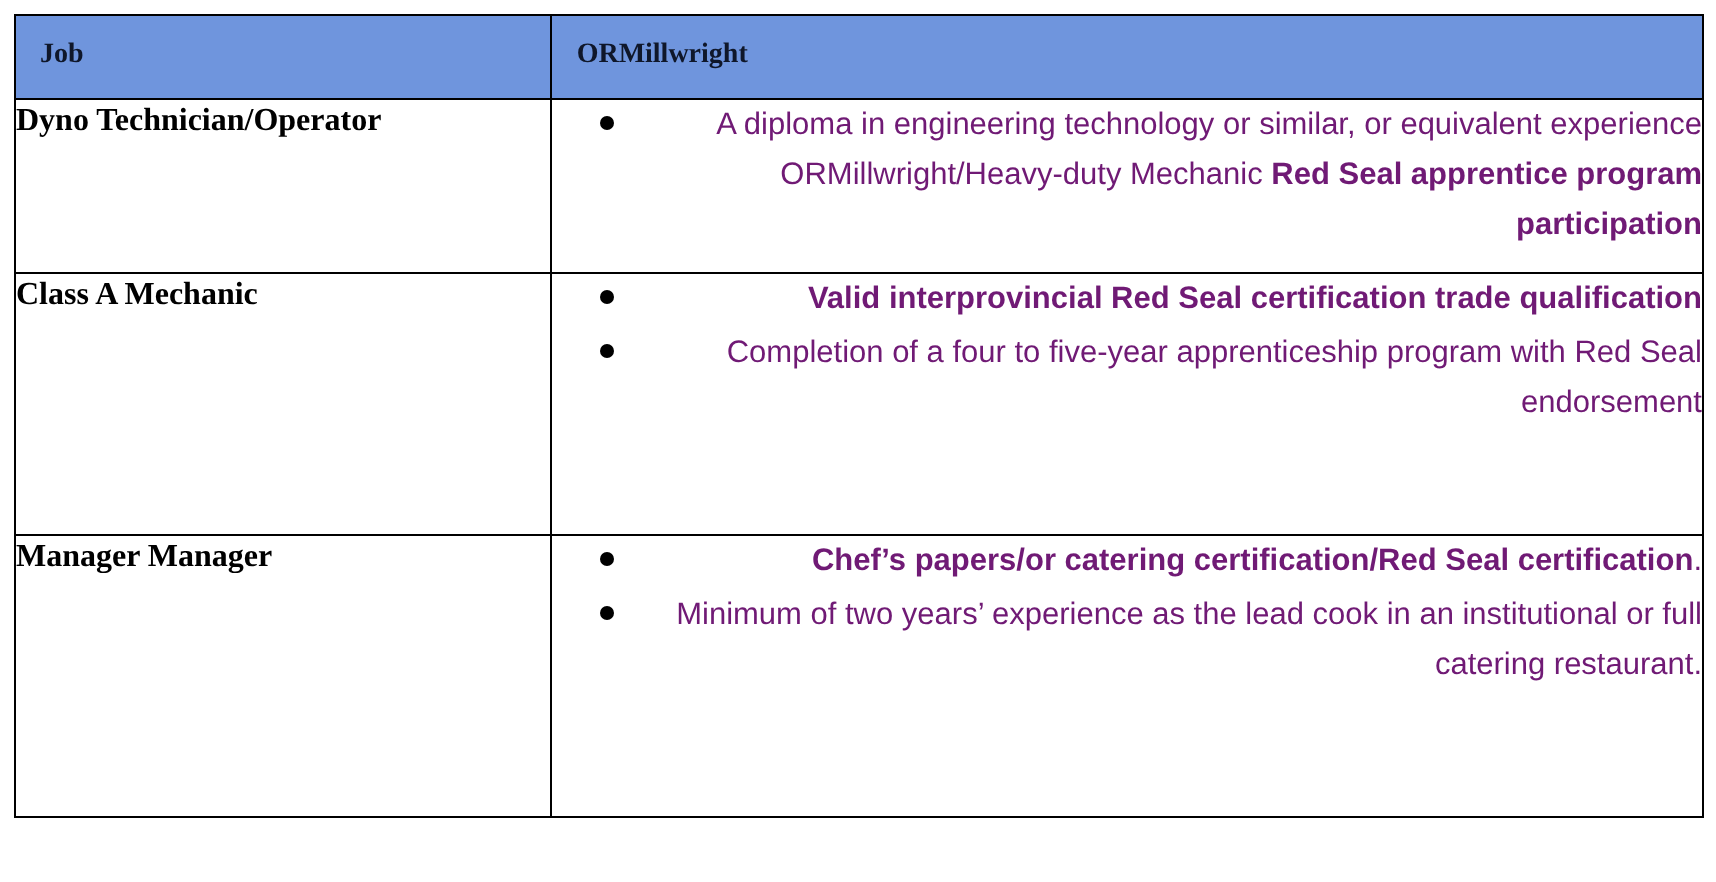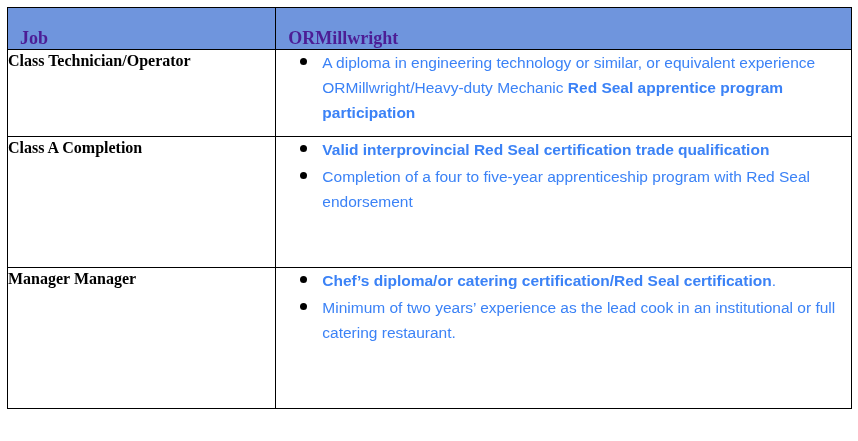--- a/index.html
+++ b/index.html
@@ -36,23 +36,23 @@
   col.col-req { width: 575px; }
 
   thead th {
     background: #6f95dd;
     height: 41px;
     text-align: left;
   }
   .th-inner {
     font-family: "Liberation Serif", serif;
     font-weight: bold;
-    font-size: 18px;
-    color: #4c1d95;
-    padding: 20px 0 0 12px;
+    font-size: 14px;
+    color: #0f172a;
+    padding: 10px 0 0 12px;
     line-height: 20px;
   }
 
   td.job-cell {
     padding: 12px 10px 10px 12px;
   }
   .job-text {
     font-family: "Liberation Serif", serif;
     font-weight: bold;
     font-size: 16px;
@@ -67,21 +67,22 @@
     list-style: none;
     margin: 0;
     padding: 0;
   }
   ul.bullets li {
     position: relative;
     padding-left: 46px;
     margin-bottom: 2px;
     font-size: 15.5px;
     line-height: 25px;
-    color: #3b82f6;
+    color: #701a75;
+    text-align: right;
   }
   ul.bullets li .dot {
     position: absolute;
     left: 24px;
     top: 8px;
     width: 7px;
     height: 7px;
     border-radius: 50%;
     background: #000000;
   }
@@ -107,45 +108,45 @@
           <div class="th-inner">Job</div>
         </th>
         <th>
           <div class="th-inner">ORMillwright</div>
         </th>
       </tr>
     </thead>
     <tbody id="table-body">
         <tr class="row-0">
           <td class="job-cell">
-            <div class="job-text">Class Technician/Operator</div>
+            <div class="job-text">Dyno Technician/Operator</div>
           </td>
           <td class="req-cell">
             <ul class="bullets">
               <li><span class="dot"></span><span>A diploma in engineering technology or similar, or equivalent experience ORMillwright/Heavy-duty Mechanic </span><span class="bold">Red Seal apprentice program participation</span></li>
             </ul>
           </td>
         </tr>
         <tr class="row-1">
           <td class="job-cell">
-            <div class="job-text">Class A Completion</div>
+            <div class="job-text">Class A Mechanic</div>
           </td>
           <td class="req-cell">
             <ul class="bullets">
               <li><span class="dot"></span><span class="bold">Valid interprovincial Red Seal certification trade qualification</span></li>
               <li><span class="dot"></span><span>Completion of a four to five-year apprenticeship program with Red Seal endorsement</span></li>
             </ul>
           </td>
         </tr>
         <tr class="row-2">
           <td class="job-cell">
             <div class="job-text">Manager Manager</div>
           </td>
           <td class="req-cell">
             <ul class="bullets">
-              <li><span class="dot"></span><span class="bold">Chef’s diploma/or catering certification/Red Seal certification</span><span>.</span></li>
+              <li><span class="dot"></span><span class="bold">Chef’s papers/or catering certification/Red Seal certification</span><span>.</span></li>
               <li><span class="dot"></span><span>Minimum of two years’ experience as the lead cook in an institutional or full catering restaurant.</span></li>
             </ul>
           </td>
         </tr>
       </tbody>
   </table>
 </div>
 
 </body></html>

